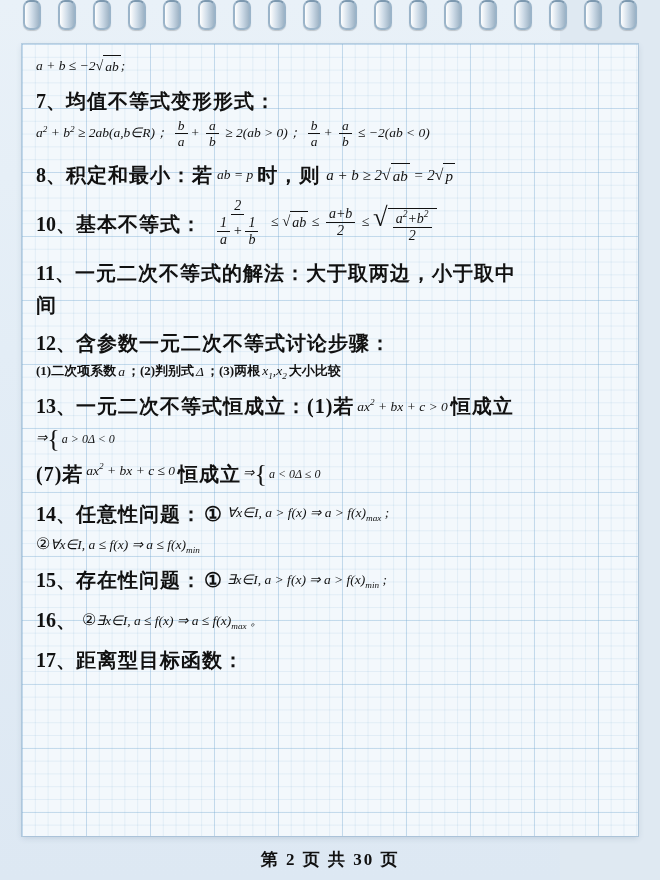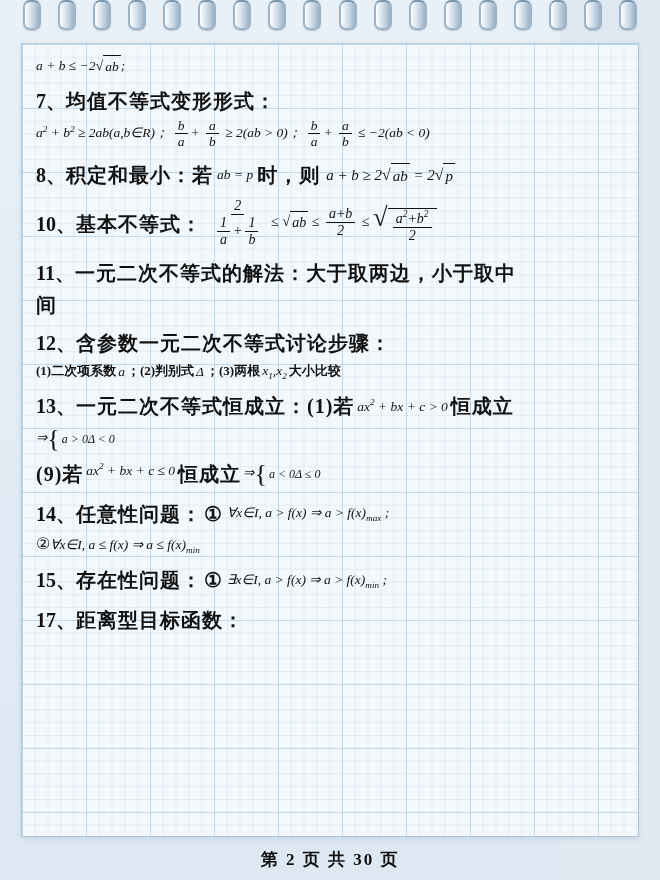--- a/index.html
+++ b/index.html
@@ -221,21 +221,21 @@
         ⇒<span class="brace">
             <span class="b">{</span>
             <span class="items">
               <span><i>a</i> &gt; 0</span>
               <span>Δ &lt; 0</span>
             </span>
           </span>
       </div>
 
       <div class="row">
-        <div class="hd">(9)若</div>
+        <div class="hd">(7)若</div>
         <div class="math" style="margin:0 3px 2px 3px"><i>ax</i><sup>2</sup> + <i>bx</i> + <i>c</i> ≤ 0</div>
         <div class="hd">恒成立</div>
         <div class="math" style="margin:8px 0 2px 2px">
           ⇒<span class="brace">
               <span class="b">{</span>
               <span class="items">
                 <span><i>a</i> &lt; 0</span>
                 <span>Δ ≤ 0</span>
               </span>
             </span>
@@ -258,20 +258,28 @@
       <div class="row">
         <div class="hd">
           <span class="num">15、</span><span>存在性问题：</span>
         </div>
         <div class="hd" style="margin-left:2px">①</div>
         <div class="math" style="margin:8px 0 2px 4px">
           ∃<i>x</i>∈<i>I</i>, <i>a</i> &gt; <i>f</i>(<i>x</i>) ⇒ <i>a</i> &gt; <i>f</i>(<i>x</i>)<sub>min</sub> ;
         </div>
       </div>
 
+      <div class="row">
+        <div class="hd">
+          <span class="num">16、</span>
+        </div>
+        <div class="math" style="margin:8px 0 2px 6px">
+          <span class="circ">②</span>∃<i>x</i>∈<i>I</i>, <i>a</i> ≤ <i>f</i>(<i>x</i>) ⇒ <i>a</i> ≤ <i>f</i>(<i>x</i>)<sub>max</sub> 。
+        </div>
+      </div>
 
       <div class="hd">
         <span class="num">17、</span><span>距离型目标函数：</span>
       </div>
 
     </div>
   </div>
 
   <div class="footer">第 2 页 共 30 页</div>
 </div>

